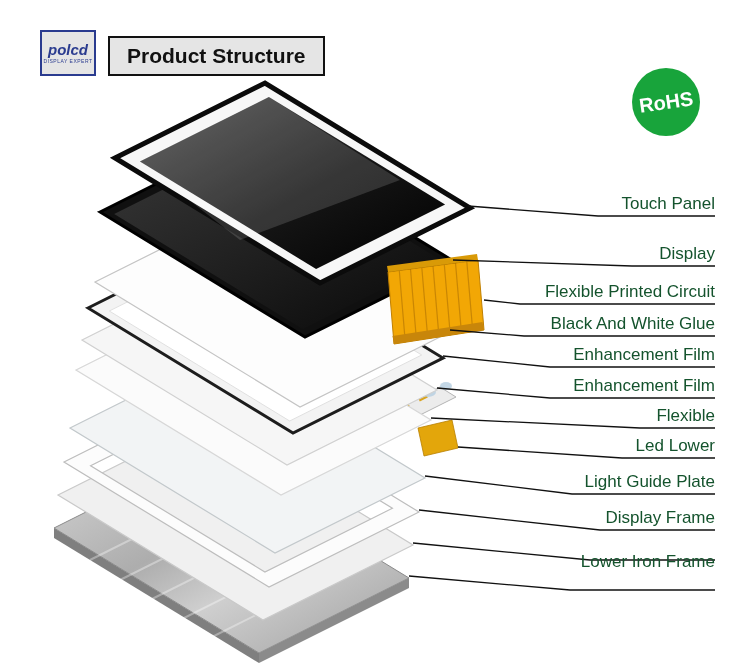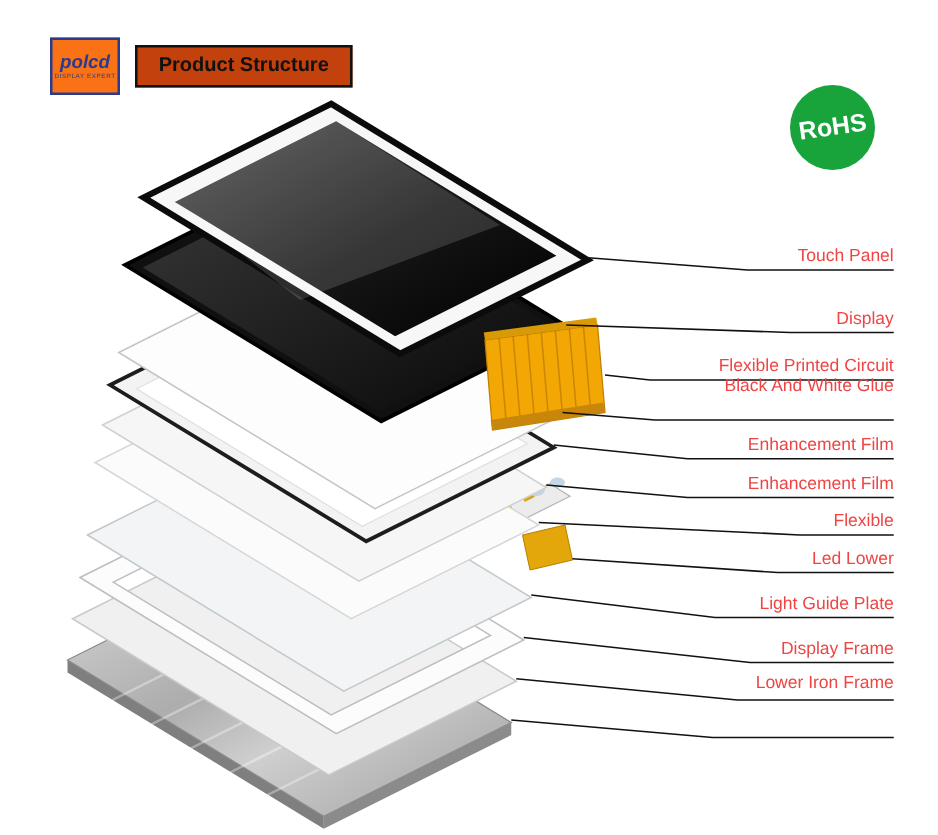--- a/index.html
+++ b/index.html
@@ -1,27 +1,27 @@
 <!DOCTYPE html>
 <html><head>
 <meta charset="utf-8">
 <style>
   html,body{margin:0;padding:0;background:#fff;}
   #stage{position:relative;width:750px;height:668px;background:#fff;overflow:hidden;
          font-family:"Liberation Sans",sans-serif;}
   #diagram-svg{position:absolute;left:0;top:0;}
   .lbl{position:absolute;right:35px;height:21px;line-height:20px;
-       font-size:14px;color:#ef4444;text-align:right;white-space:nowrap;}
+       font-size:17px;color:#14532d;text-align:right;white-space:nowrap;}
   #logo-box{position:absolute;left:40px;top:30px;width:56px;height:46px;
-            border:2px solid #2a3b8f;background:#f97316;box-sizing:border-box;
+            border:2px solid #2a3b8f;background:#e5e5e5;box-sizing:border-box;
             display:flex;flex-direction:column;align-items:center;justify-content:center;}
   #logo-text{color:#2a3b8f;font-weight:bold;font-style:italic;font-size:15px;line-height:16px;}
   #logo-sub{color:#2a3b8f;font-size:5px;line-height:6px;letter-spacing:.5px;}
-  #title-box{position:absolute;left:108px;top:36px;border:2.5px solid #111;background:#c2410c;
-             padding:6px 17px;font-size:16px;font-weight:bold;color:#111;}
+  #title-box{position:absolute;left:108px;top:36px;border:2.5px solid #111;background:#e5e5e5;
+             padding:6px 17px;font-size:21px;font-weight:bold;color:#111;}
   #rohs-badge{position:absolute;left:632px;top:68px;width:68px;height:68px;border-radius:50%;
               background:#18a43b;display:flex;align-items:center;justify-content:center;}
   #rohs-badge span{color:#fff;font-weight:bold;font-size:20px;transform:rotate(-8deg);display:block;}
 </style>
 </head>
 <body>
 
 <div id="stage">
 
   <svg id="diagram-svg" width="750" height="668" viewBox="0 0 750 668">
@@ -136,22 +136,22 @@
     <div id="logo-sub">DISPLAY EXPERT</div>
   </div>
   <div id="title-box">Product Structure</div>
   <div id="rohs-badge">
     <span>RoHS</span>
   </div>
 
   <div class="lbl" style="top:194px;">Touch Panel</div>
   <div class="lbl" style="top:244px;margin-left:32px;">Display</div>
   <div class="lbl" style="top:282px;margin-left:20px;">Flexible Printed Circuit</div>
-  <div class="lbl" style="top:298px;">Black And White Glue</div>
+  <div class="lbl" style="top:314px;">Black And White Glue</div>
   <div class="lbl" style="top:345px;">Enhancement Film</div>
   <div class="lbl" style="top:376px;">Enhancement Film</div>
   <div class="lbl" style="top:406px;">Flexible</div>
   <div class="lbl" style="top:436px;">Led Lower</div>
   <div class="lbl" style="top:472px;">Light Guide Plate</div>
   <div class="lbl" style="top:508px;">Display Frame</div>
-  <div class="lbl" style="top:535px;text-align:center;">Lower Iron Frame</div>
+  <div class="lbl" style="top:552px;text-align:center;">Lower Iron Frame</div>
 
 </div>
 
 </body></html>

